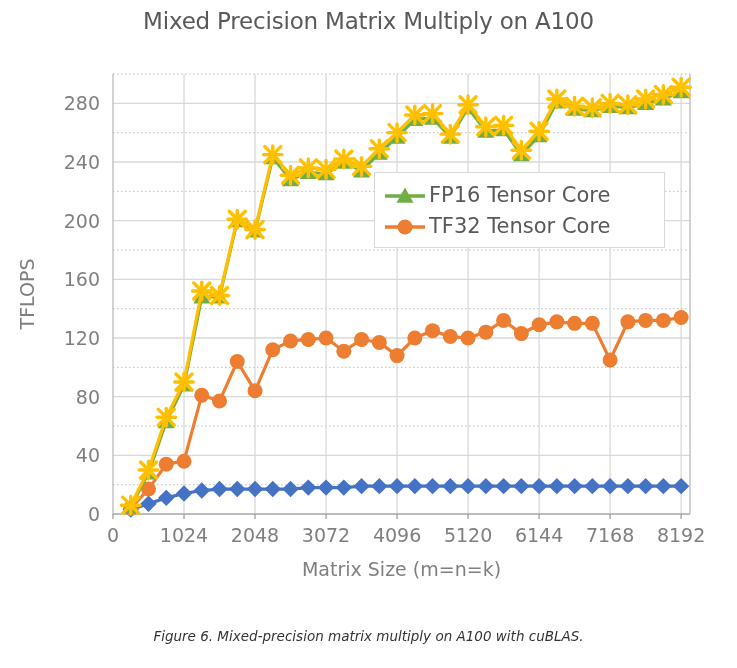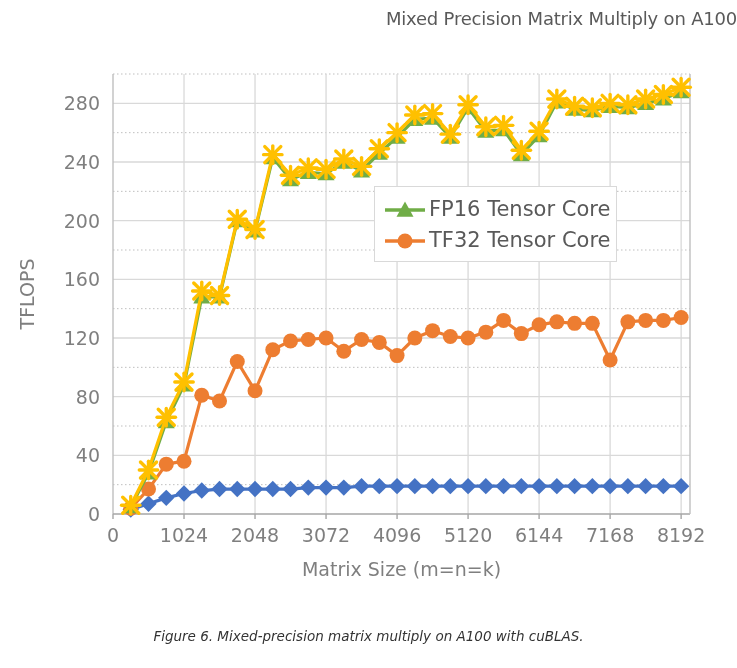--- a/index.html
+++ b/index.html
@@ -6,22 +6,22 @@
   body{
     width:737px;height:668px;
     background:#ffffff;
     font-family:"Liberation Sans", sans-serif;
     overflow:hidden;
   }
   #figure-wrap{position:relative;width:737px;height:668px;}
 
   #chart-title{
     position:absolute;left:0;top:8px;width:737px;
-    text-align:right;
-    font-size:18px;color:#595959;
+    text-align:center;
+    font-size:23px;color:#595959;
     font-family:"DejaVu Sans", sans-serif;
     font-weight:400;letter-spacing:-0.2px;
   }
 
   #plot-svg{position:absolute;left:0;top:0;}
 
   .tick-label{fill:#7f7f7f;font-size:19px;font-family:"DejaVu Sans",sans-serif;}
   .axis-title{fill:#7f7f7f;font-size:19px;font-family:"DejaVu Sans",sans-serif;}
 
   #legend-box{
@@ -407,21 +407,21 @@
         </g>
         <g>
           <line x1="673.123076923077" y1="79.19999999999999" x2="689.123076923077" y2="95.19999999999999" stroke="#FFC000" stroke-width="3.4" stroke-linecap="round"></line>
           <line x1="673.123076923077" y1="95.19999999999999" x2="689.123076923077" y2="79.19999999999999" stroke="#FFC000" stroke-width="3.4" stroke-linecap="round"></line>
           <line x1="671.9230769230769" y1="87.19999999999999" x2="690.323076923077" y2="87.19999999999999" stroke="#FFC000" stroke-width="3.4" stroke-linecap="round"></line>
           <line x1="681.123076923077" y1="78.39999999999999" x2="681.123076923077" y2="95.99999999999999" stroke="#FFC000" stroke-width="3.4" stroke-linecap="round"></line>
         </g>
       </g>
     </svg>
 
-  <div id="legend-box" style="left: 374px; top: 172px; width: 243px; margin-top: 14px;">
+  <div id="legend-box" style="left: 374px; top: 172px; width: 291px;">
     <div class="legend-row">
       <span class="legend-key"><svg width="44" height="22">
             <line x1="2" y1="11" x2="42" y2="11" stroke="#70AD47" stroke-width="3.4"></line>
             <g>
               <polygon points="22,2.5 13.5,17.63 30.5,17.63" fill="#70AD47"></polygon>
             </g>
           </svg></span>
       <span class="legend-label">FP16 Tensor Core</span>
     </div>
     <div class="legend-row">

